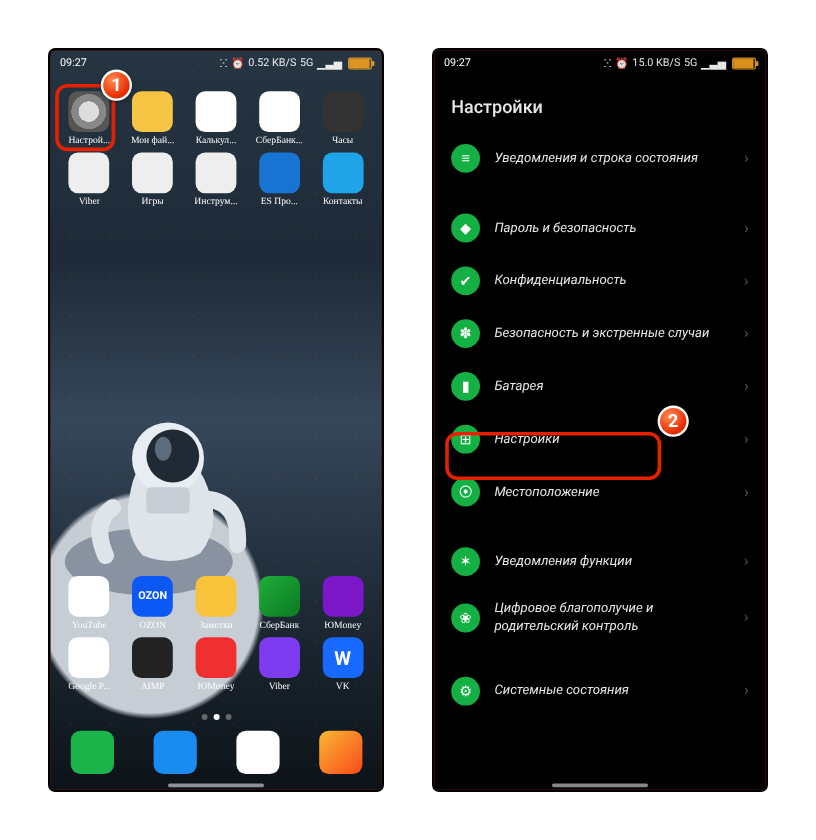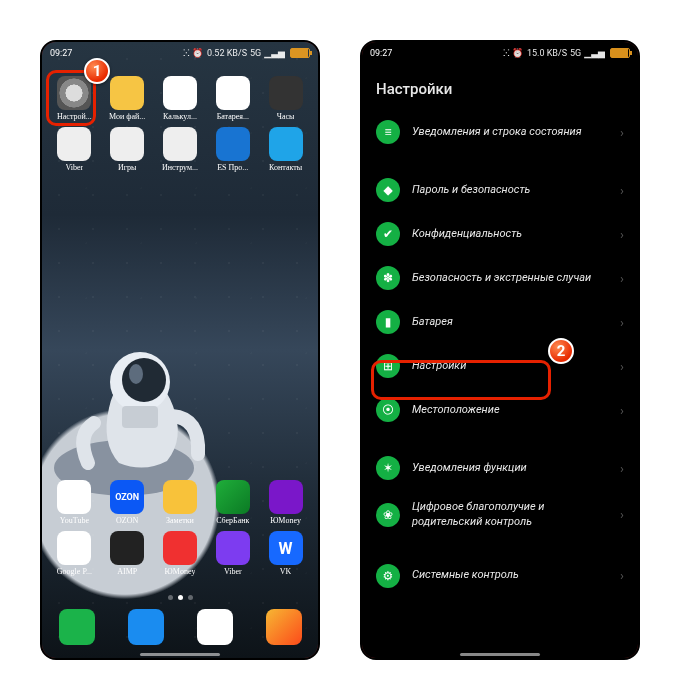--- a/index.html
+++ b/index.html
@@ -4,21 +4,21 @@
 <style>
   * { box-sizing: border-box; margin: 0; padding: 0; }
   body {
     width: 680px; height: 700px;
     background: #fff;
     font-family: -apple-system, "Segoe UI", Roboto, sans-serif;
     display: flex; gap: 40px; padding: 40px;
   }
   .phone {
     width: 280px; height: 620px;
-    border: 2px solid #000; border-radius: 16px;
+    border: 2px solid #000; border-radius: 6px;
     position: relative; overflow: hidden;
     background: #7f1d1d;
   }
   
   .wallpaper {
     position: absolute; inset: 0;
     background:
       radial-gradient(circle at 30% 75%, #c7cdd4 0 18%, transparent 19%),
       radial-gradient(circle at 34% 62%, #e8eef5 0 6%, transparent 7%),
       linear-gradient(180deg,#263542 0%, #1e2a37 28%, #36475a 50%, #1e2a36 75%, #0d1318 100%);
@@ -160,21 +160,21 @@
       <div class="app">
         <div class="app-icon ic-files"></div>
         <div class="app-label">Мои фай...</div>
       </div>
       <div class="app">
         <div class="app-icon ic-calc"></div>
         <div class="app-label">Калькул...</div>
       </div>
       <div class="app">
         <div class="app-icon ic-calendar"></div>
-        <div class="app-label">Батарея...</div>
+        <div class="app-label">СберБанк...</div>
       </div>
       <div class="app">
         <div class="app-icon ic-clock"></div>
         <div class="app-label">Часы</div>
       </div>
       <div class="app">
         <div class="app-icon ic-google"></div>
         <div class="app-label">Viber</div>
       </div>
       <div class="app">
@@ -316,21 +316,21 @@
           <div class="chev">›</div>
         </div>
         <div class="settings-item">
           <div class="s-icon">❀</div>
           <div class="lbl">Цифровое благополучие и родительский контроль</div>
           <div class="chev">›</div>
         </div>
         <div class="group-gap"></div>
         <div class="settings-item">
           <div class="s-icon">⚙</div>
-          <div class="lbl">Системные контроль</div>
+          <div class="lbl">Системные состояния</div>
           <div class="chev">›</div>
         </div>
       </div>
   </div>
 
   <div class="highlight-box" style="top:318px;left:9px;width:180px;height:40px;"></div>
   <div class="badge" style="top:296px;left:186px;">2</div>
   <div class="home-pill"></div>
 </div>
 

